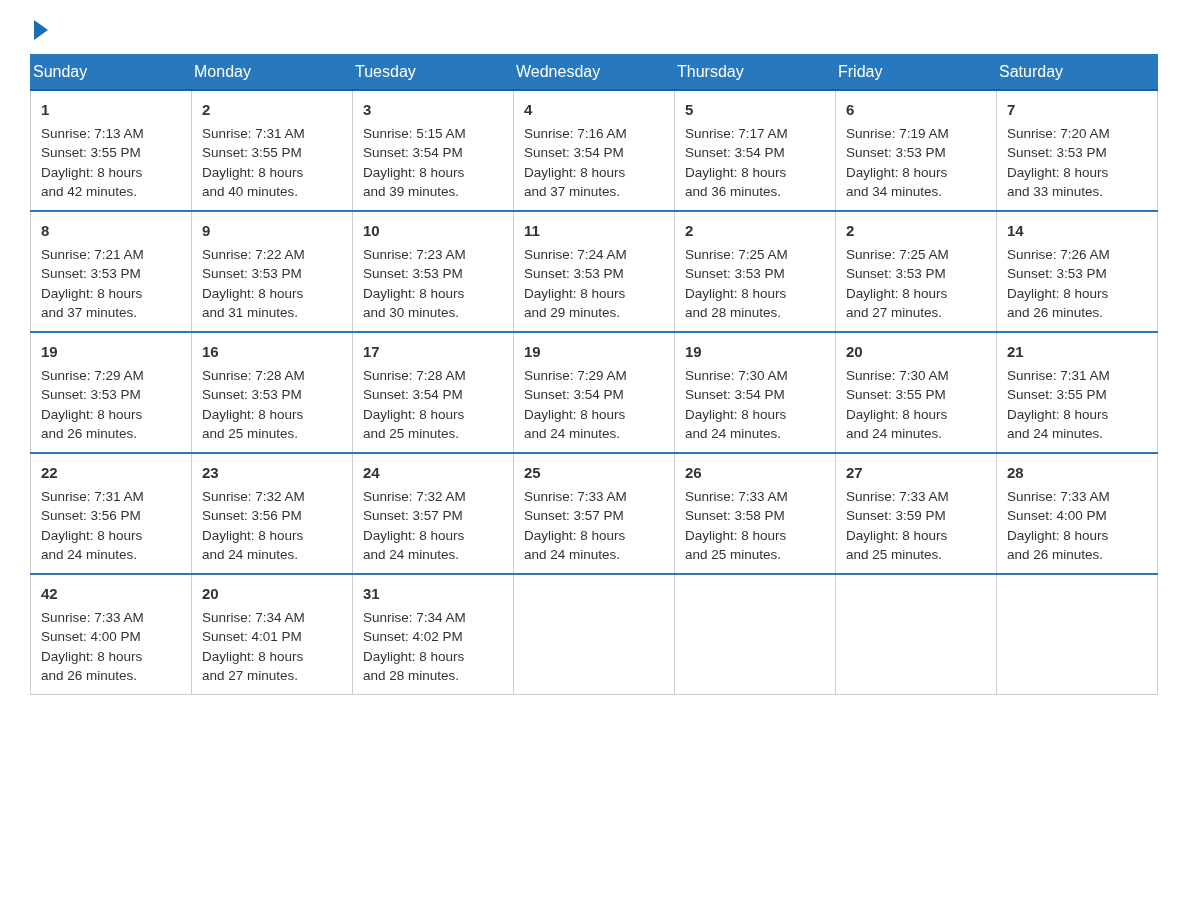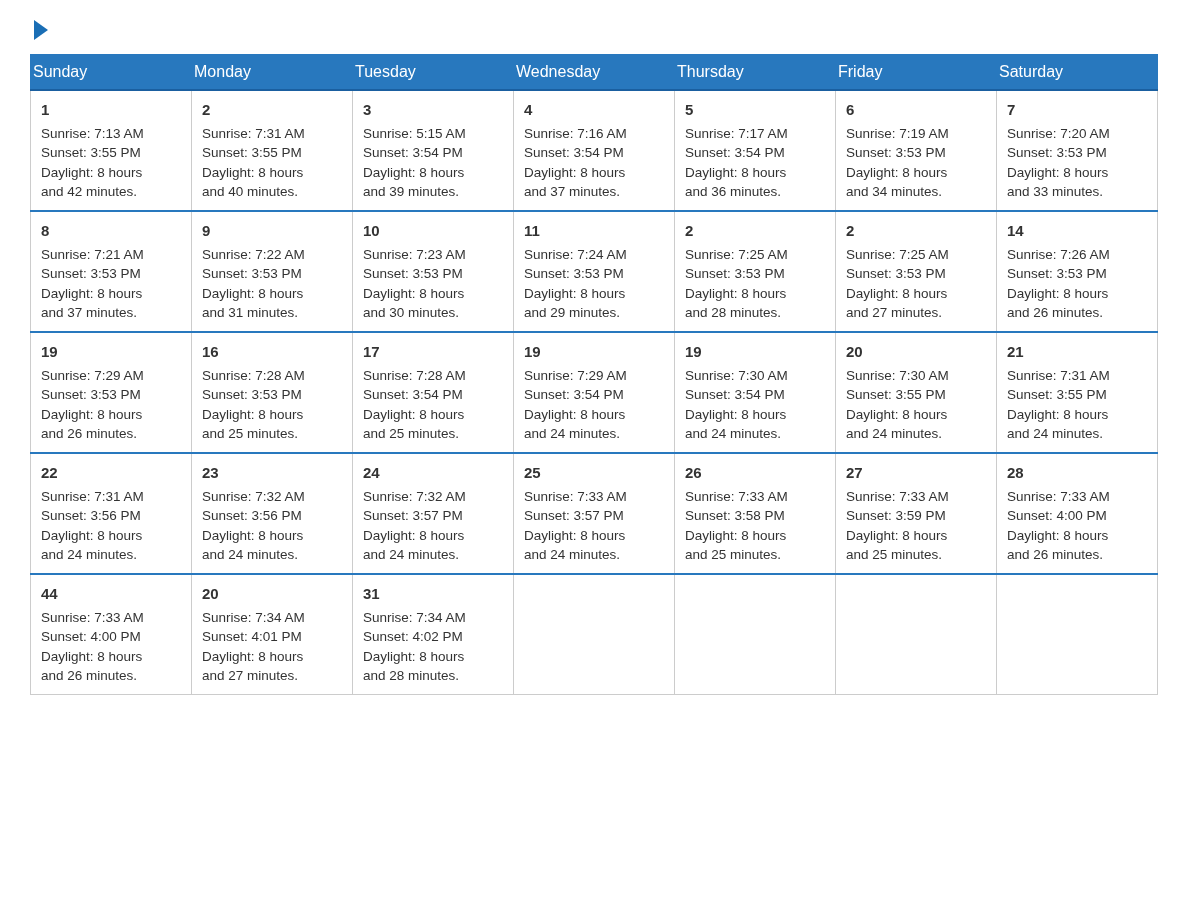--- a/index.html
+++ b/index.html
@@ -331,21 +331,21 @@
         <td>
           <span class="day-num">28</span>
           <div>Sunrise: 7:33 AM</div>
           <div>Sunset: 4:00 PM</div>
           <div>Daylight: 8 hours</div>
           <div>and 26 minutes.</div>
         </td>
       </tr>
       <tr class="week-row">
         <td>
-          <span class="day-num">44</span>
+          <span class="day-num">42</span>
           <div>Sunrise: 7:33 AM</div>
           <div>Sunset: 4:00 PM</div>
           <div>Daylight: 8 hours</div>
           <div>and 26 minutes.</div>
         </td>
         <td>
           <span class="day-num">20</span>
           <div>Sunrise: 7:34 AM</div>
           <div>Sunset: 4:01 PM</div>
           <div>Daylight: 8 hours</div>

